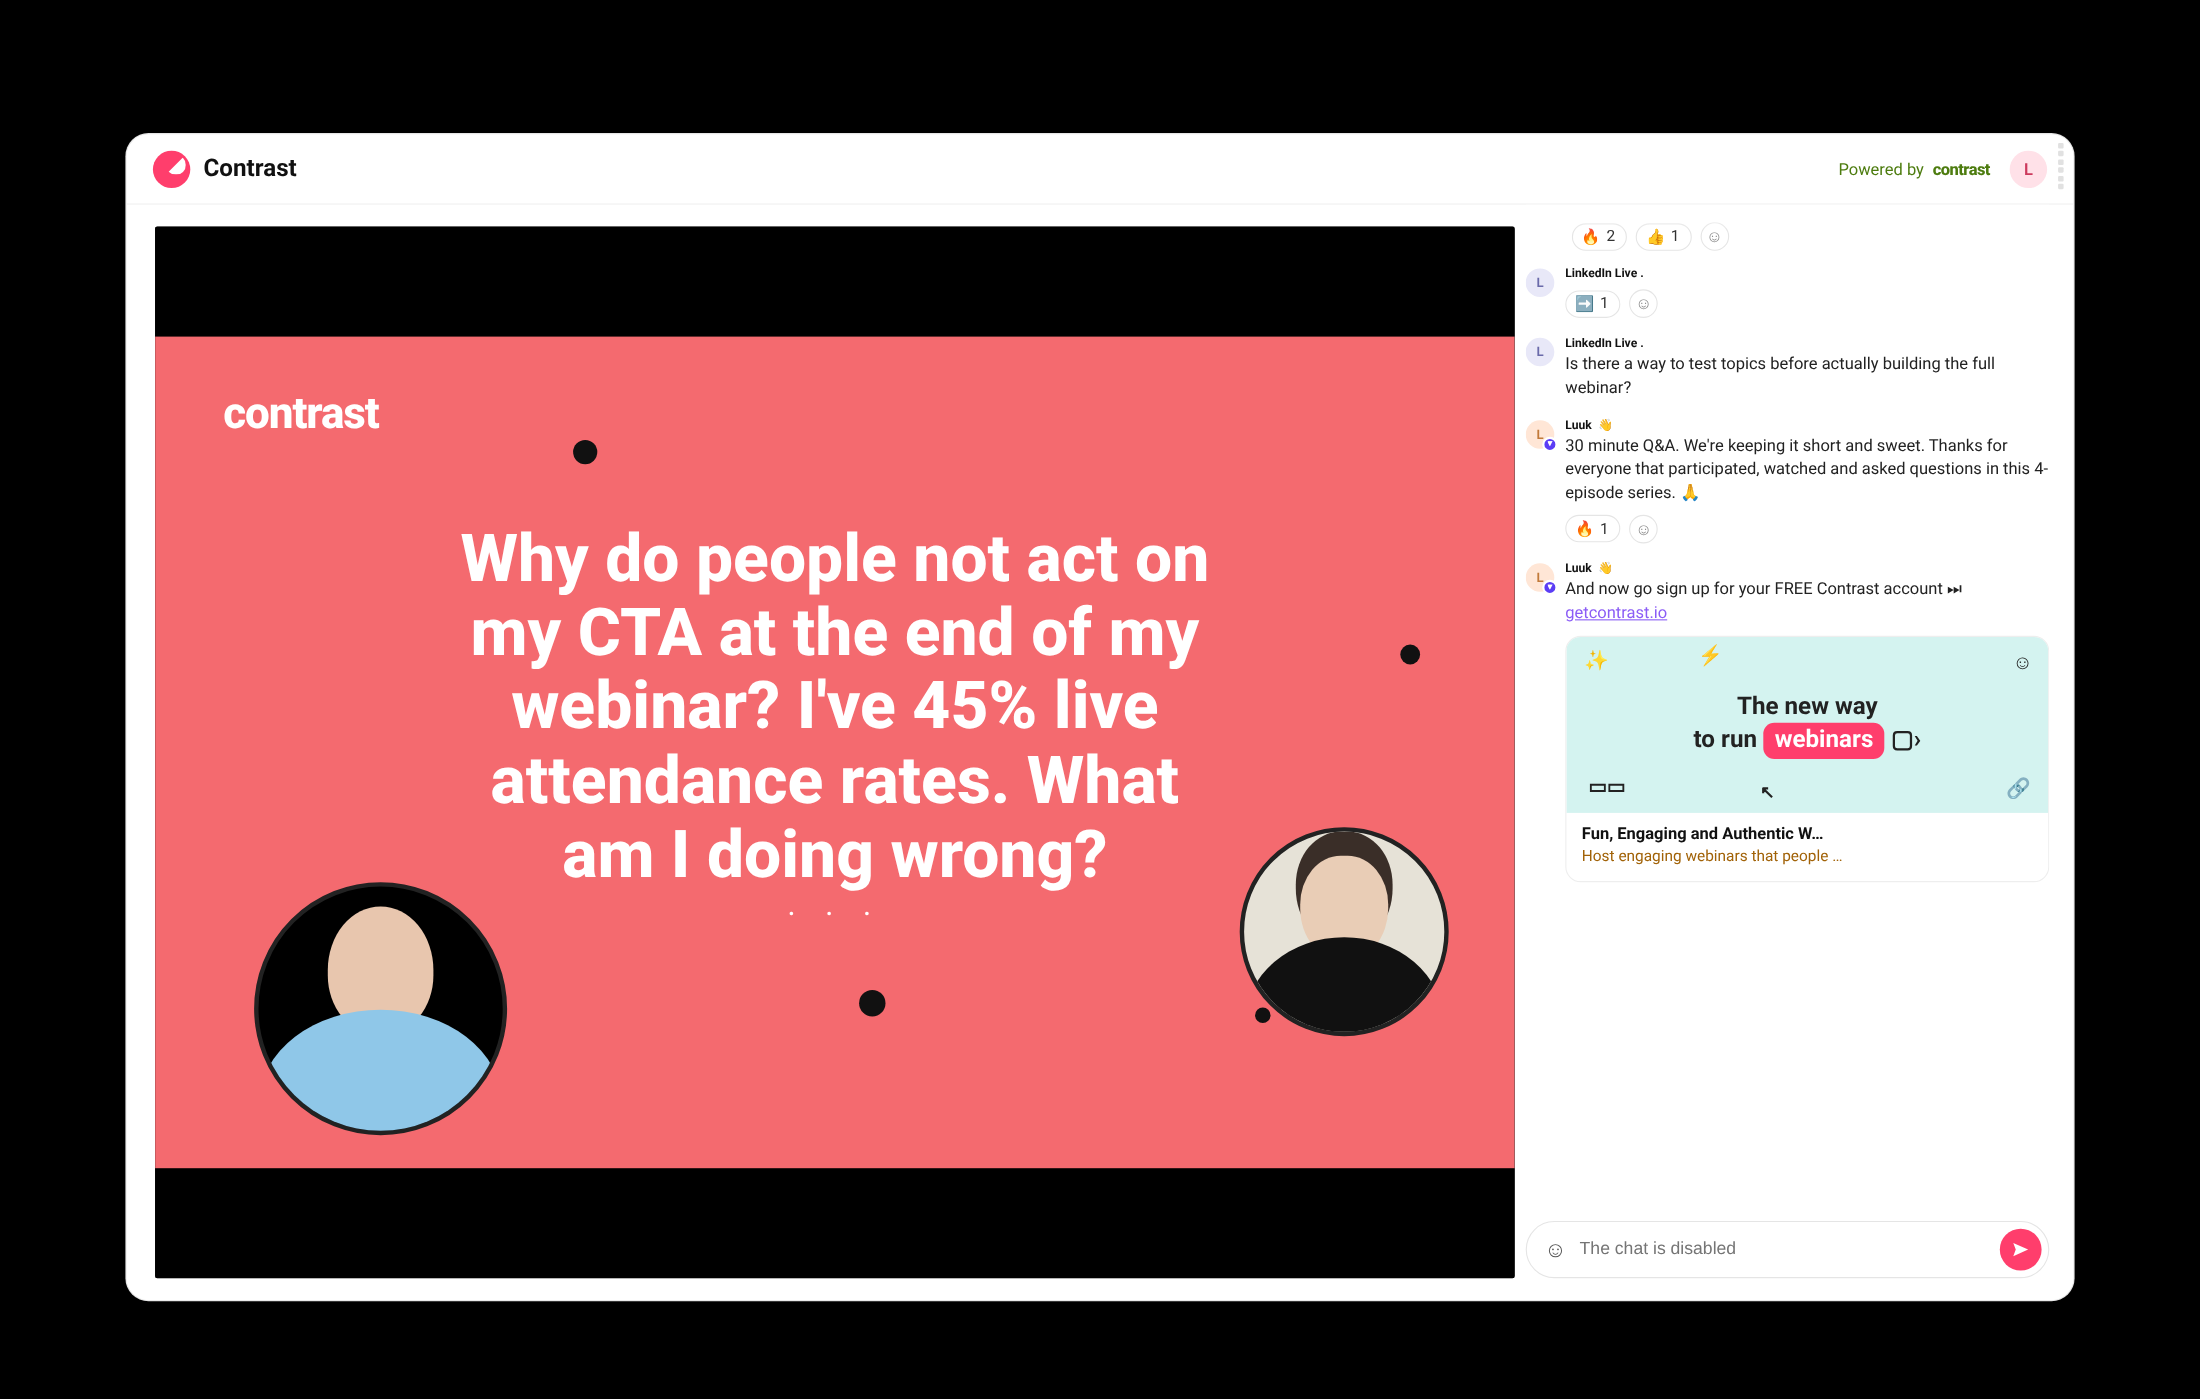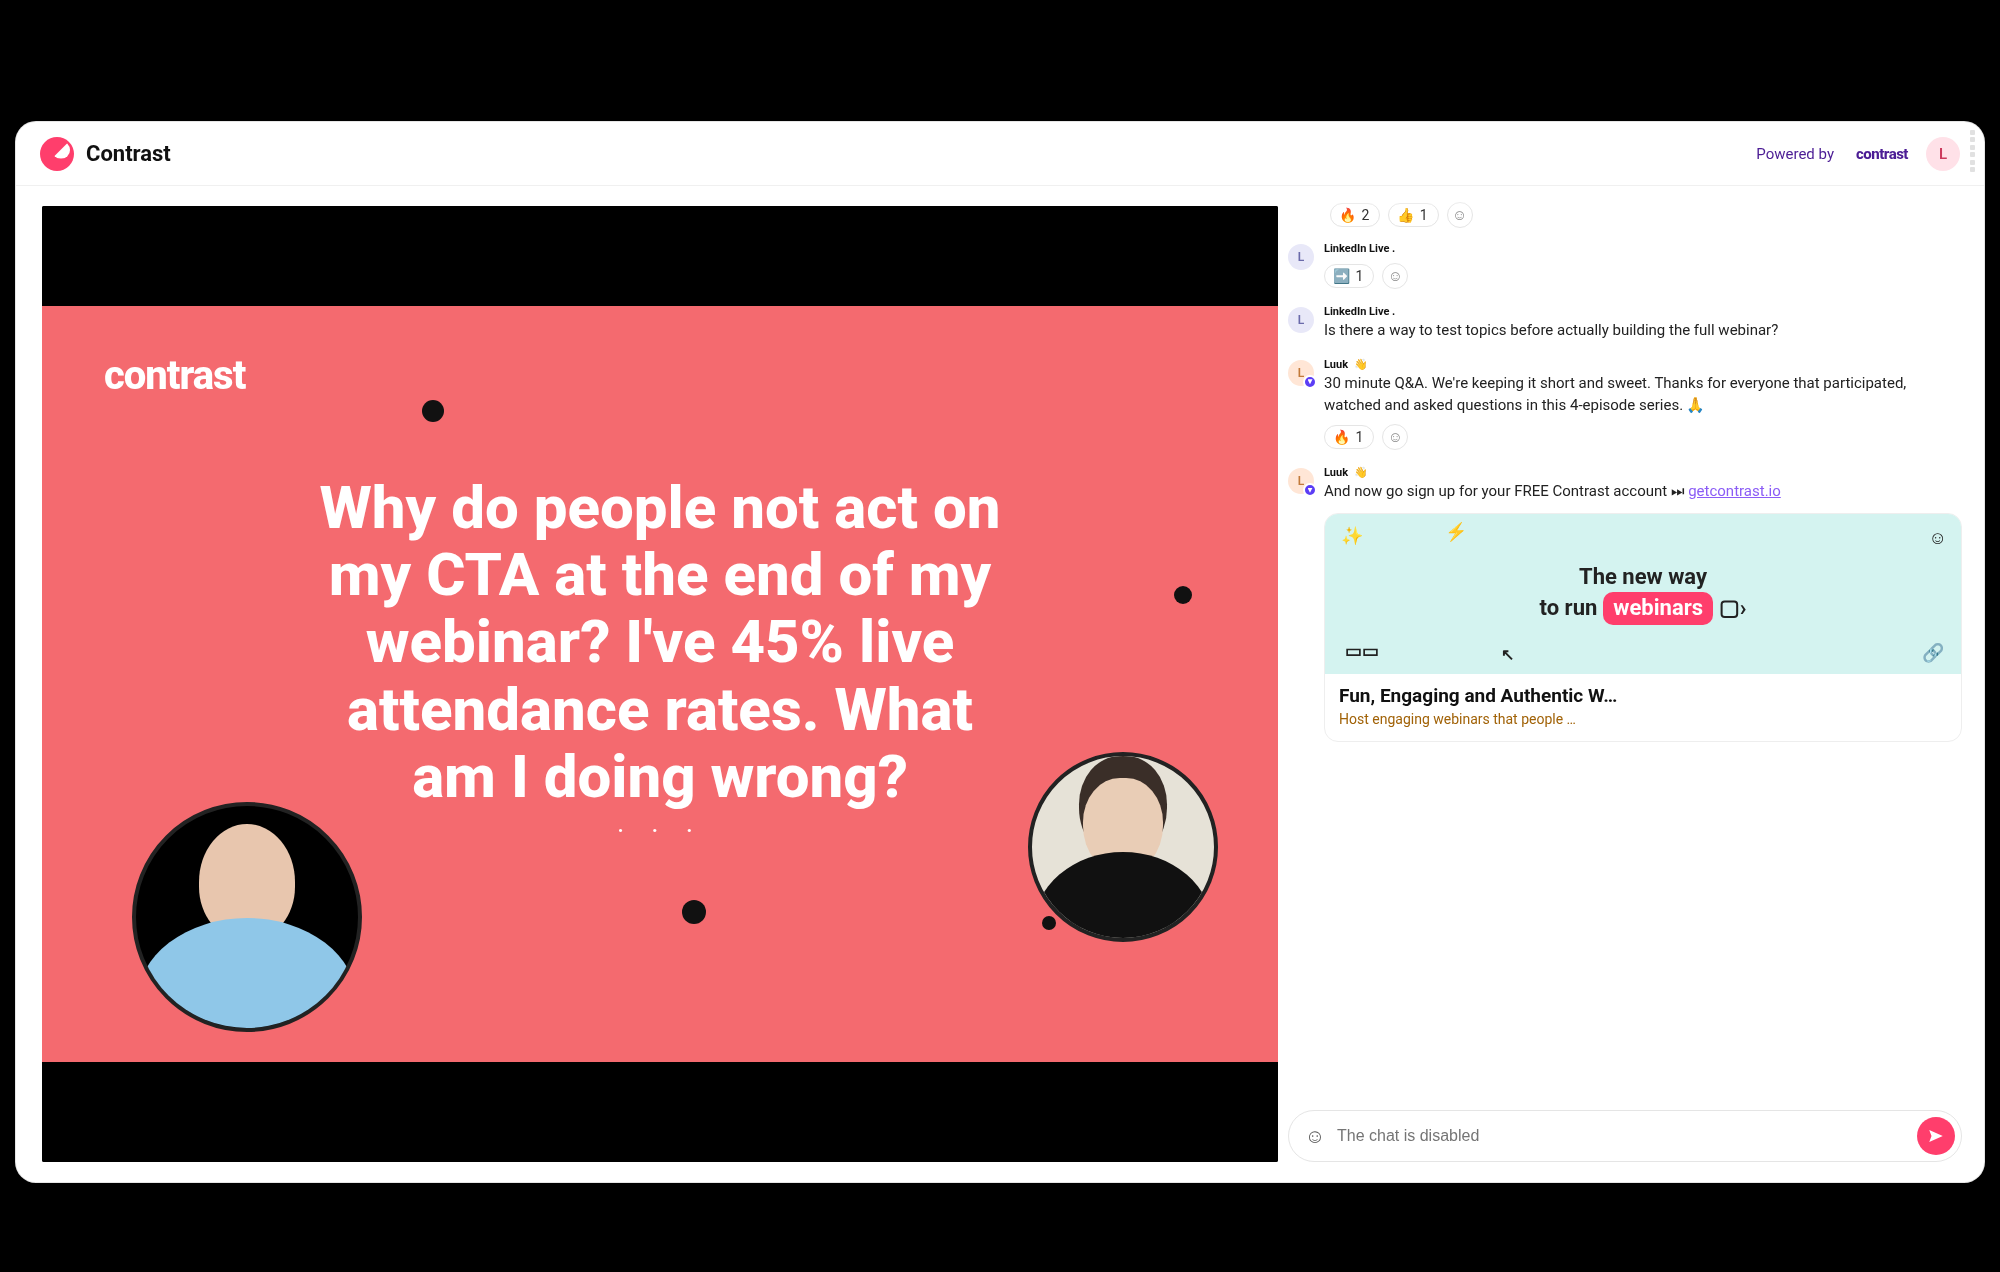--- a/index.html
+++ b/index.html
@@ -7,21 +7,21 @@
   body {
     background: #000;
     font-family: -apple-system, BlinkMacSystemFont, "Segoe UI", Roboto, Helvetica, Arial, sans-serif;
     display: flex;
     align-items: center;
     justify-content: center;
     width: 2000px;
     height: 1272px;
   }
   .window {
-    width: 1968px;
+    width: 1770px;
     height: 1060px;
     background: #fff;
     border-radius: 20px;
     overflow: hidden;
     display: flex;
     flex-direction: column;
     box-shadow: 0 0 0 1px #e5e5e5;
     position: relative;
     margin-top: 32px;
   }
@@ -50,24 +50,24 @@
     clip-path: polygon(0 100%, 100% 0, 100% 100%);
   }
   .brand {
     font-weight: 700;
     font-size: 22px;
     color: #111;
   }
   .header-spacer { flex: 1; }
   .powered {
     font-size: 15px;
-    color: #4c1d95;
+    color: #4d7c0f;
     display: flex;
     align-items: flex-end;
-    gap: 22px;
+    gap: 8px;
   }
   .powered .pw-brand { font-weight: 800; letter-spacing: -0.5px; }
   .user-avatar {
     width: 34px; height: 34px; border-radius: 50%;
     background: #ffe1e8;
     color: #cc3a5d;
     display: flex; align-items: center; justify-content: center;
     font-weight: 600; font-size: 15px;
     margin-left: 18px;
   }
@@ -316,21 +316,21 @@
   .doodle.tl { top: 10px; left: 16px; }
   .doodle.tc { top: 6px; left: 120px; }
   .doodle.tr { top: 12px; right: 14px; }
   .doodle.bl { bottom: 12px; left: 20px; }
   .doodle.br { bottom: 10px; right: 16px; }
   .doodle.cursor { bottom: 8px; left: 176px; font-size: 16px; }
   .promo-meta {
     padding: 10px 14px 14px;
   }
   .promo-meta .pt {
-    font-weight: 700; font-size: 19px; color: #111;
+    font-weight: 700; font-size: 15px; color: #111;
     white-space: nowrap; overflow: hidden; text-overflow: ellipsis;
   }
   .promo-meta .ps {
     font-size: 14px; color: #a16207;
     white-space: nowrap; overflow: hidden; text-overflow: ellipsis;
     margin-top: 4px;
   }
 
   .chat-input-row {
     margin-top: 12px;

